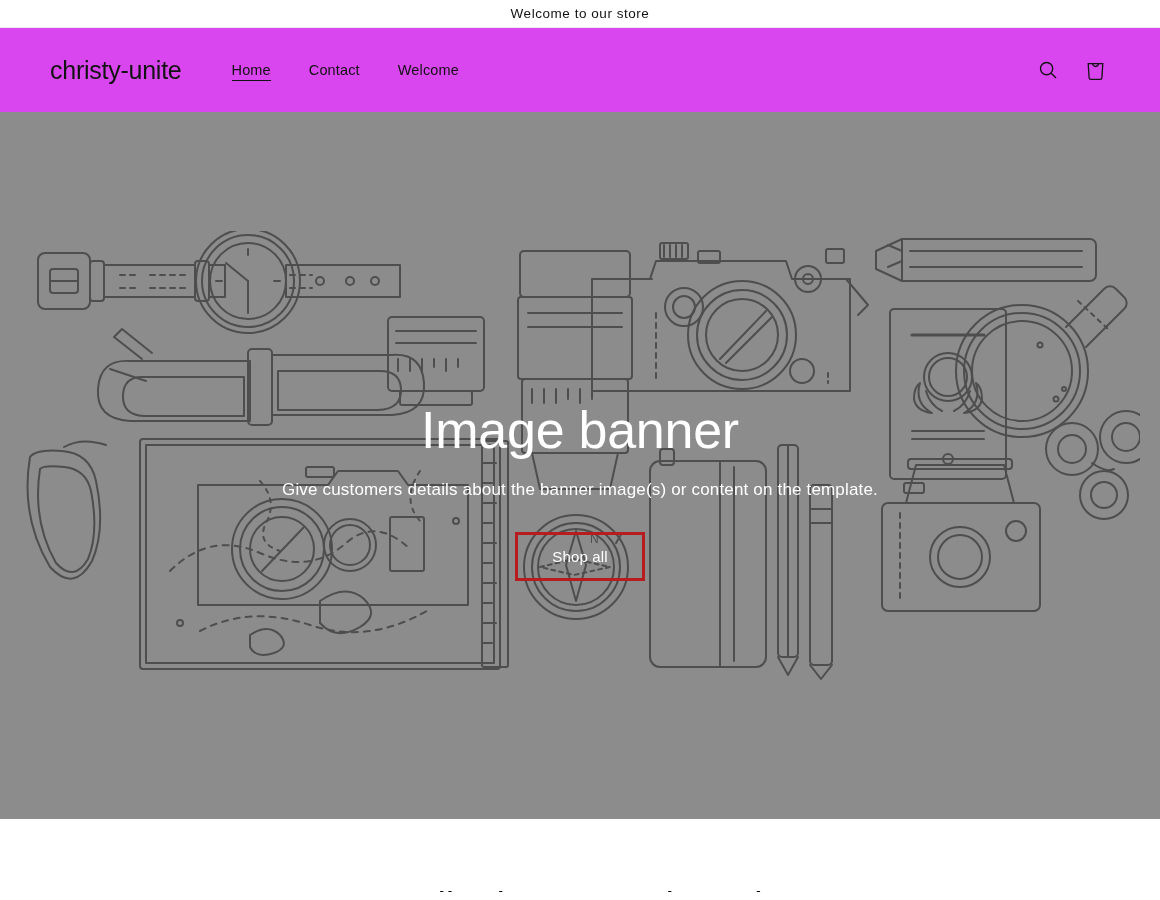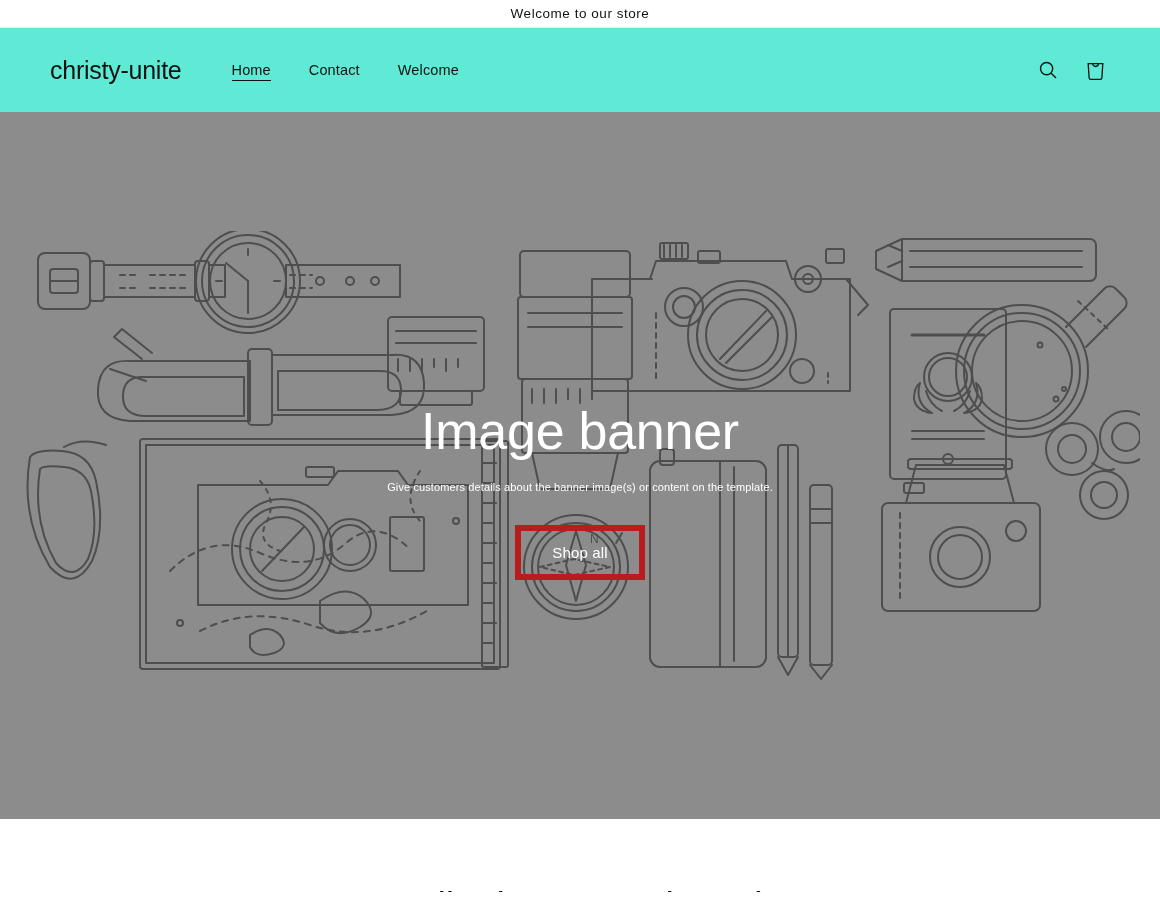--- a/index.html
+++ b/index.html
@@ -28,21 +28,21 @@
     color: #121212;
     font-weight: 400;
   }
 
   
   .site-header {
     height: 84px;
     display: flex;
     align-items: center;
     padding: 0 50px 0 50px;
-    background: #5eead4;
+    background: #d946ef;
     position: relative;
   }
   .logo {
     font-size: 25px;
     font-weight: 400;
     letter-spacing: -0.01em;
     color: #121212;
     white-space: nowrap;
     cursor: pointer;
   }
@@ -127,33 +127,33 @@
   }
   .banner-heading {
     font-size: 52px;
     line-height: 1.1;
     font-weight: 400;
     color: #ffffff;
     letter-spacing: -0.005em;
   }
   .banner-subheading {
     margin-top: 20px;
-    font-size: 11px;
+    font-size: 17px;
     color: #ffffff;
     letter-spacing: 0.01em;
     font-weight: 400;
   }
   .banner-button {
     margin-top: 32px;
     display: inline-flex;
     align-items: center;
     justify-content: center;
     min-width: 130px;
     padding: 13px 30px;
-    border: 6px solid #b91c1c;
+    border: 3px solid #b91c1c;
     background: transparent;
     color: #ffffff;
     font-size: 15px;
     font-family: "Liberation Sans", sans-serif;
     letter-spacing: 0.01em;
     cursor: pointer;
   }
 
   
   .rich-text-section {

